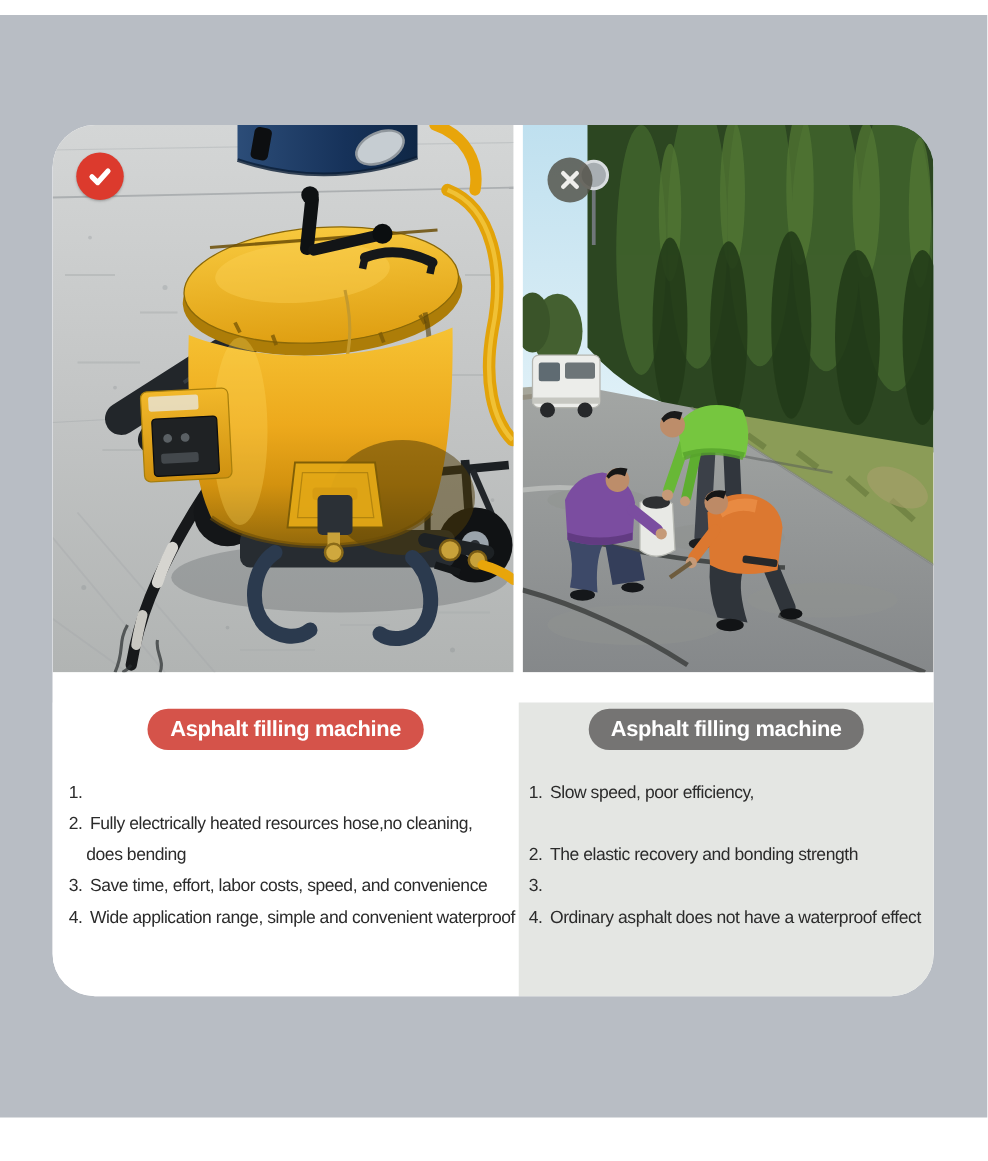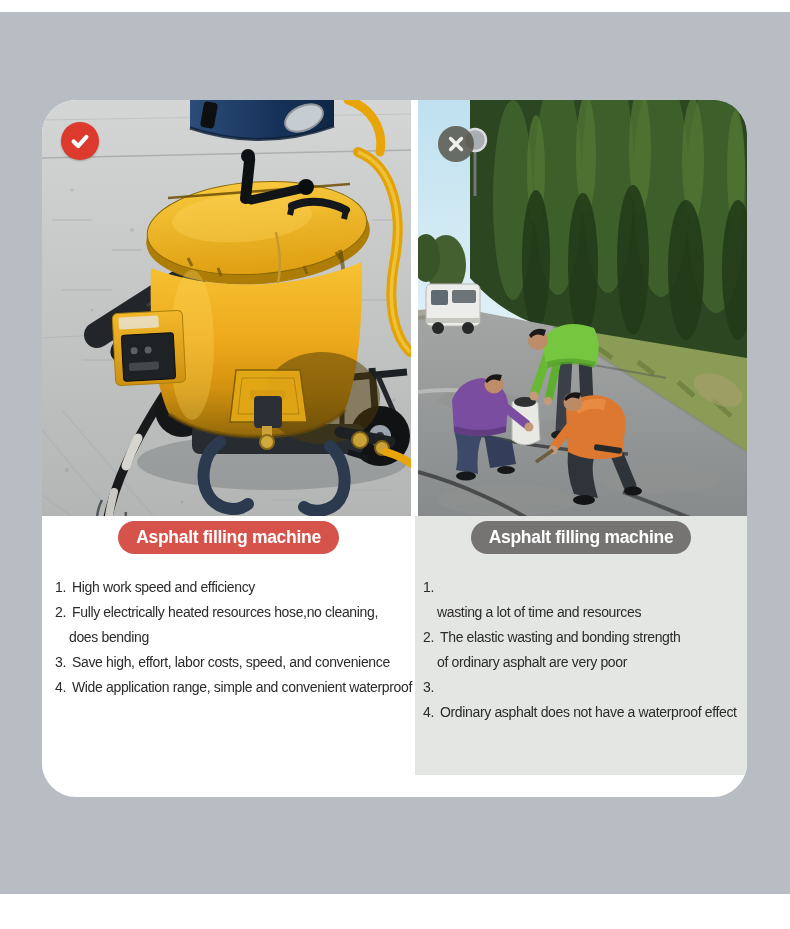--- a/index.html
+++ b/index.html
@@ -14,21 +14,21 @@
   }
   .photos{position:absolute;left:0;top:0;width:705px;height:438px;display:flex;}
   .photo{position:relative;height:438px;overflow:hidden;}
   .photo.l{width:369px;}
   .gapstrip{width:7px;height:438px;background:#ffffff;}
   .photo.r{width:329px;}
   .scene{display:block;width:100%;height:100%;}
   .mark{position:absolute;border-radius:50%;display:flex;align-items:center;justify-content:center;}
   .mark.check{left:19px;top:22px;width:38px;height:38px;background:#dc3a2d;box-shadow:0 1px 2px rgba(0,0,0,.25);}
   .mark.cross{left:20px;top:26px;width:36px;height:36px;background:rgba(78,76,66,0.80);}
-  .cols{position:absolute;left:0;top:416px;width:705px;height:202px;display:flex;justify-content:center;}
+  .cols{position:absolute;left:0;top:462px;width:705px;height:202px;display:flex;justify-content:center;}
   .col{height:259px;}
   .col.l{width:373px;background:#ffffff;}
   .col.r{width:332px;background:#e4e6e3;}
   .badge-wrap{display:flex;justify-content:center;margin-top:5px;}
   .badge{
     height:33px;line-height:33px;border-radius:17px;padding:0 18px;color:#ffffff;
     font-size:17.5px;font-weight:bold;letter-spacing:-0.3px;white-space:nowrap;
   }
   .badge.red{background:#d5534a;}
   .badge.gray{background:#757473;}
@@ -296,60 +296,55 @@
 
   <div class="cols">
 
     <div class="col l">
       <div class="badge-wrap">
         <div class="badge red">Asphalt filling machine</div>
       </div>
       <div class="list">
         <div class="row">
           <span class="mk">1.</span>
-          <span class="tx">High work speed and efficiency</span>
         </div>
         <div class="row">
           <span class="mk">2.</span>
           <span class="tx">Fully electrically heated resources hose,no cleaning,</span>
         </div>
         <div class="row cont">
           <span class="mk"></span>
           <span class="tx">does bending</span>
         </div>
         <div class="row">
           <span class="mk">3.</span>
-          <span class="tx">Save high, effort, labor costs, speed, and convenience</span>
+          <span class="tx">Save time, effort, labor costs, speed, and convenience</span>
         </div>
         <div class="row">
           <span class="mk">4.</span>
           <span class="tx">Wide application range, simple and convenient waterproof</span>
         </div>
       </div>
     </div>
 
     <div class="col r">
       <div class="badge-wrap">
         <div class="badge gray">Asphalt filling machine</div>
       </div>
       <div class="list">
         <div class="row">
           <span class="mk">1.</span>
+          <span class="tx">Slow speed, poor efficiency,</span>
         </div>
         <div class="row cont">
           <span class="mk"></span>
-          <span class="tx">wasting a lot of time and resources</span>
         </div>
         <div class="row">
           <span class="mk">2.</span>
-          <span class="tx">The elastic wasting and bonding strength</span>
-        </div>
-        <div class="row cont">
-          <span class="mk"></span>
-          <span class="tx">of ordinary asphalt are very poor</span>
+          <span class="tx">The elastic recovery and bonding strength</span>
         </div>
         <div class="row">
           <span class="mk">3.</span>
         </div>
         <div class="row">
           <span class="mk">4.</span>
           <span class="tx">Ordinary asphalt does not have a waterproof effect</span>
         </div>
       </div>
     </div>

